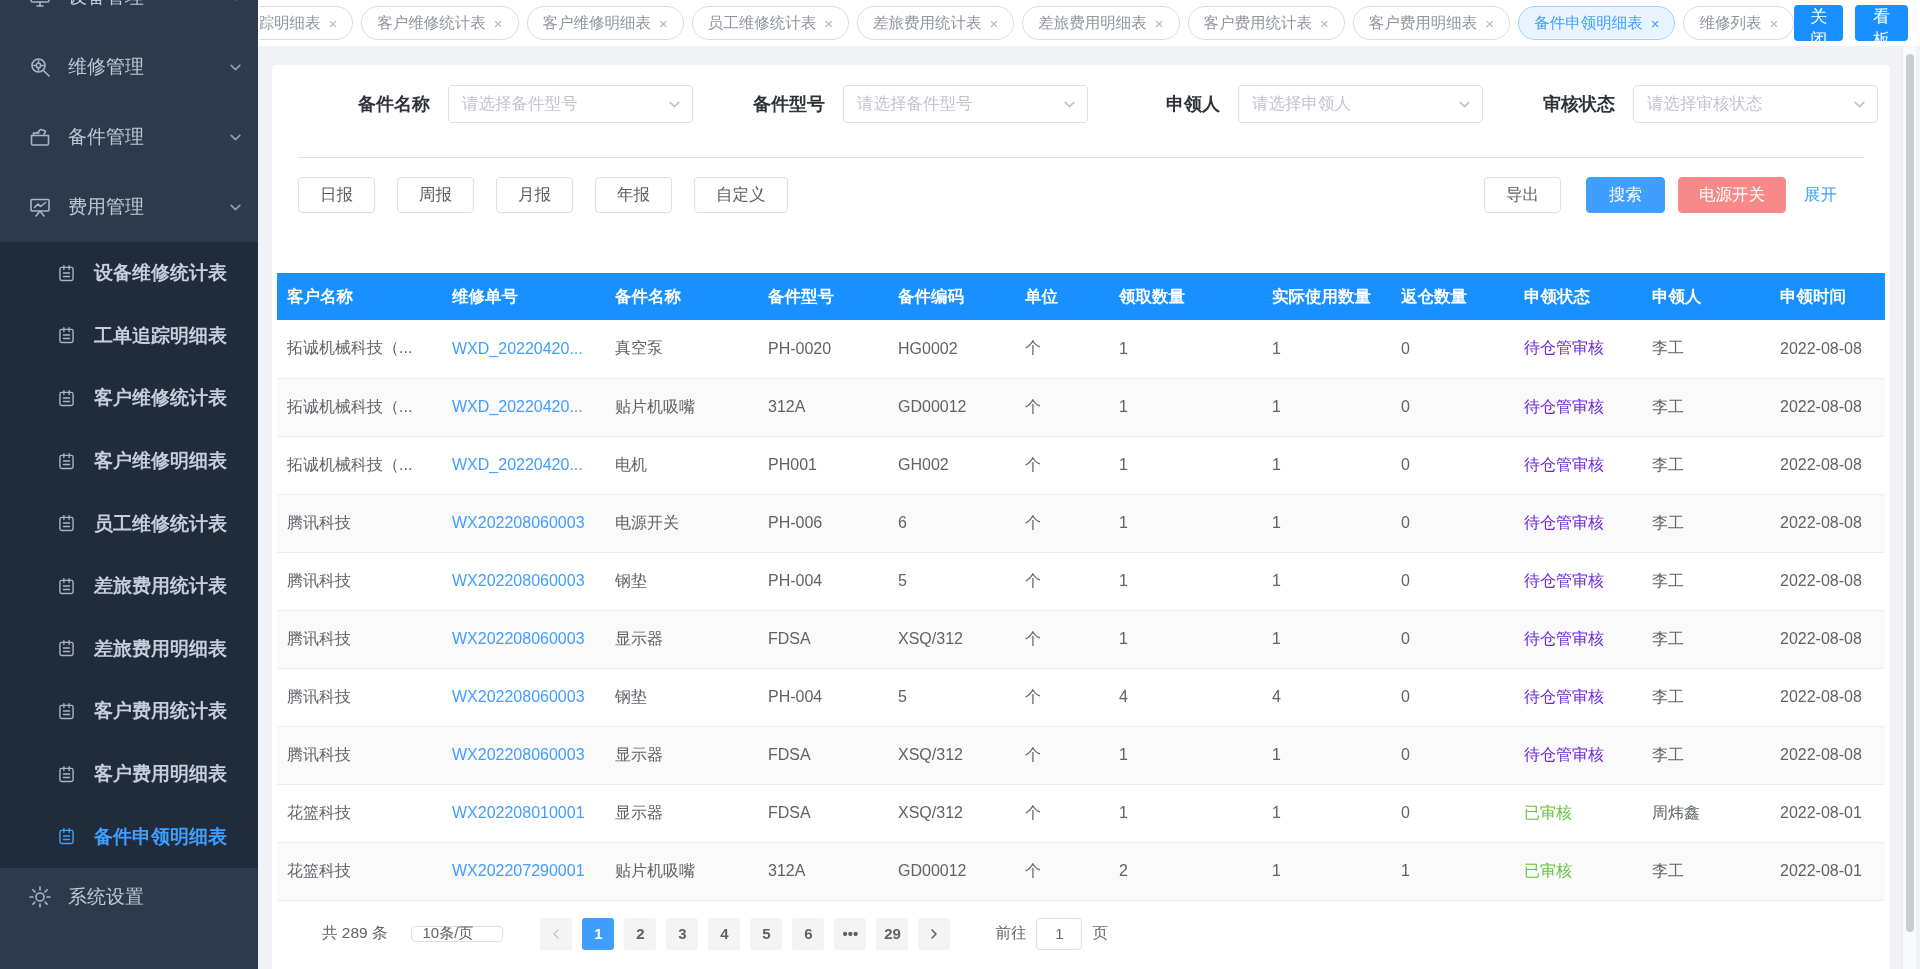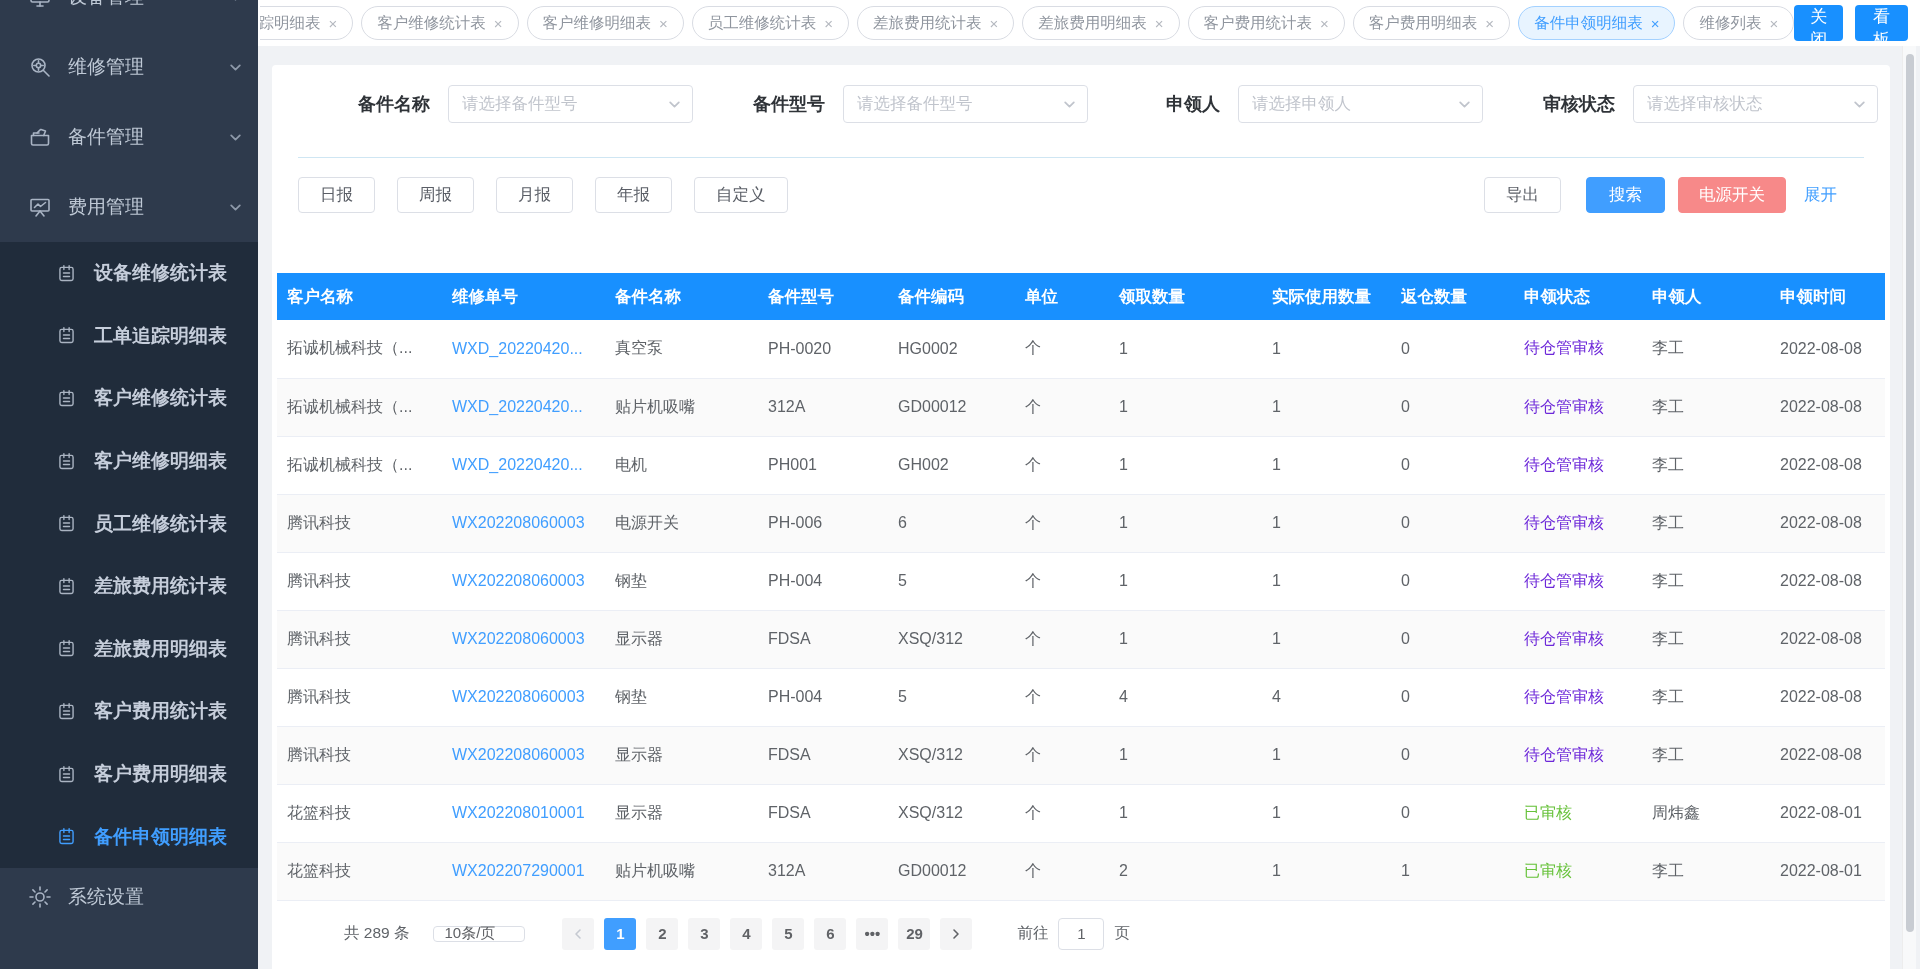--- a/index.html
+++ b/index.html
@@ -81,21 +81,21 @@
              overflow:hidden; }
   tbody td { height:58px; border-bottom:1px solid #ebeef5; color:#5f6368;
              font-size:16px; padding:0 4px 0 10px; white-space:nowrap; overflow:hidden;
              text-overflow:ellipsis; }
   tbody tr:nth-child(even) { background:#fafafa; }
   td.link { color:#409eff; cursor:pointer; }
   td.st-pending { color:#6d28d9; }
   td.st-approved { color:#67c23a; }
 
   
-  .pagination { display:flex; align-items:center; margin-top:17px; padding-left:72px;
+  .pagination { display:flex; align-items:center; margin-top:17px; padding-left:50px;
                 color:#5f6368; font-size:15.5px; }
   .pg-total { margin-right:24px; white-space:nowrap; }
   .pg-size { width:92px; height:16px; padding:0 24px 0 10px; }
   .pg-size .ph { color:#606266; font-size:15px; }
   .pager { display:flex; align-items:center; margin-left:32px; }
   .pg-btn { min-width:32px; height:32px; margin:0 5px; border:none; border-radius:3px;
             background:#f4f4f5; color:#606266; font-size:15px; font-weight:bold;
             display:flex; align-items:center; justify-content:center; cursor:pointer;
             font-family:inherit; padding:0 4px; }
   .pg-btn.active { background:#409eff; color:#fff; }

